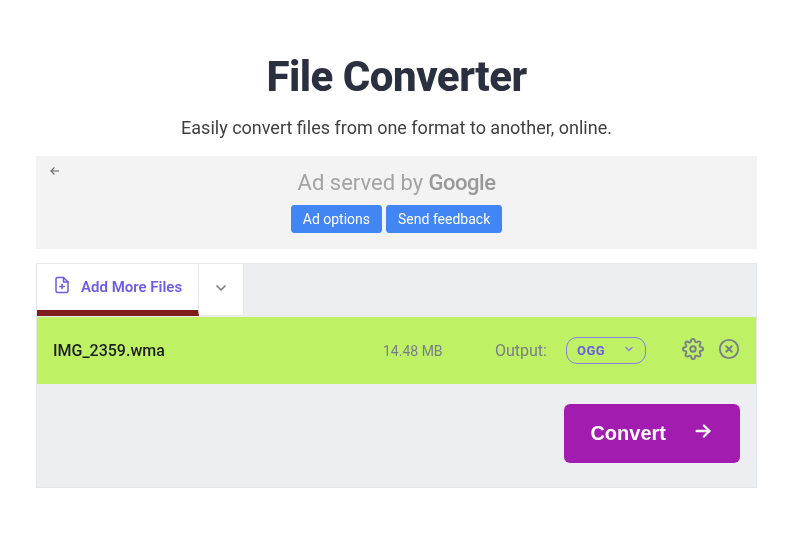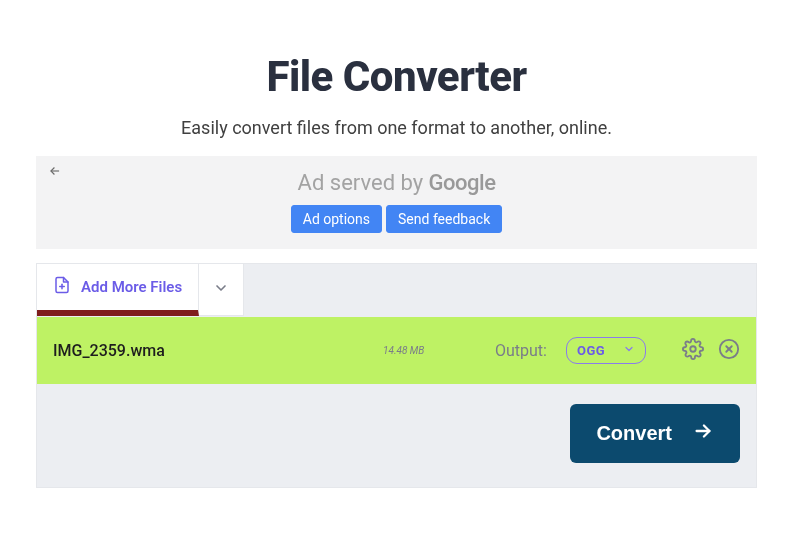--- a/index.html
+++ b/index.html
@@ -139,23 +139,22 @@
       border-top: 1px solid #eceef2;
     }
     .file-name {
       flex: 0 0 330px;
       font-size: 16px;
       color: #1e1e1e;
       font-weight: 500;
     }
     .file-size {
       flex: 0 0 90px;
-      font-size: 10px;
+      font-size: 14px;
       color: #7a7d89;
-      font-style: italic;
     }
     .output-label {
       font-size: 16px;
       color: #7a7d89;
       margin-left: 22px;
       margin-right: 19px;
     }
     .output-select {
       border: 1px solid #8a7ceb;
       border-radius: 11px;
@@ -181,31 +180,31 @@
       display: flex;
       align-items: center;
       justify-content: center;
     }
     .footer {
       display: flex;
       justify-content: flex-end;
       padding: 20px 16px 24px 16px;
     }
     .convert-btn {
-      background: #0c4a6e;
+      background: #a21caf;
       color: #ffffff;
       font-size: 20px;
       font-weight: 600;
       padding: 16px 26px;
       border-radius: 6px;
       border: none;
       cursor: pointer;
       display: flex;
       align-items: center;
-      gap: 20px;
+      gap: 26px;
     }
   </style>
 </head>
 <body>
 
 <div class="container">
   <h1 class="title">File Converter</h1>
   <p class="subtitle">Easily convert files from one format to another, online.</p>
 
   <div class="ad-block">

